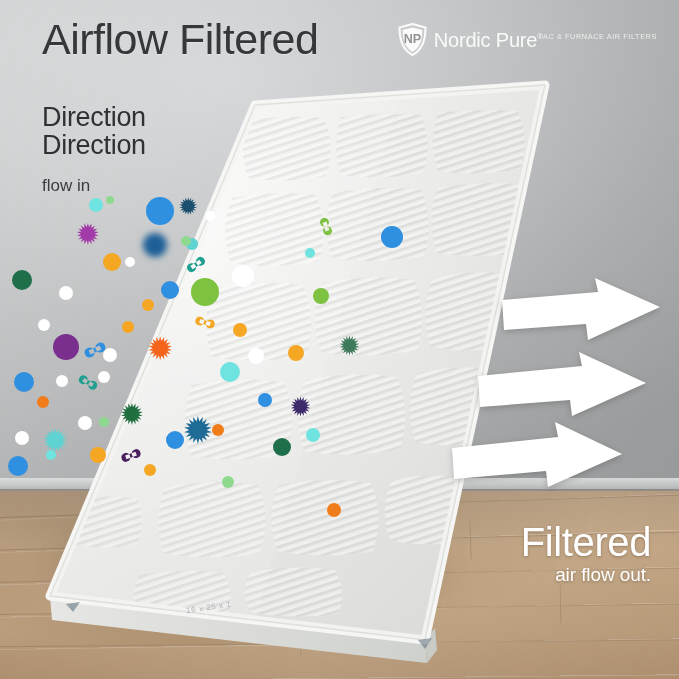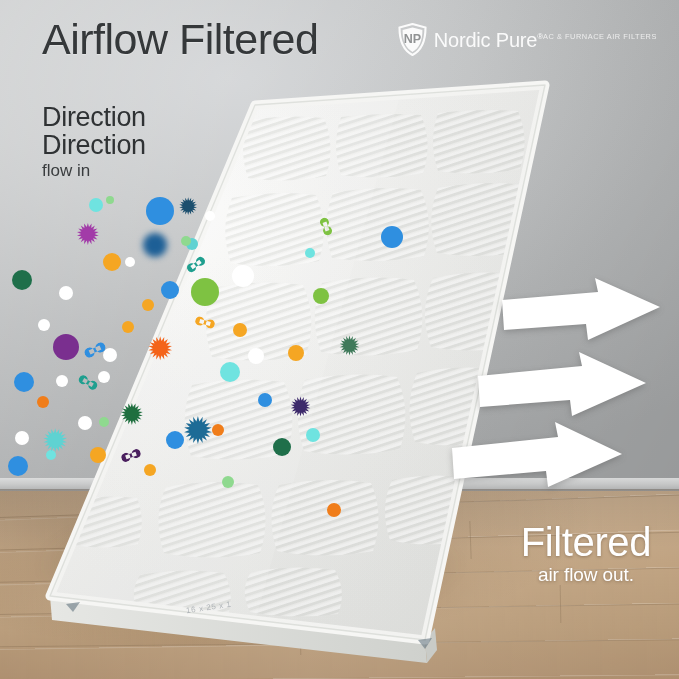--- a/index.html
+++ b/index.html
@@ -63,21 +63,21 @@
 
   
   .title{
     position:absolute;left:42px;top:18px;
     font-size:43px;letter-spacing:-.5px;color:#35383a;font-weight:400;
     line-height:1;
     text-shadow:0 1px 1px rgba(255,255,255,.35);
   }
   .sub-block{position:absolute;left:42px;top:103px;color:#2f3234;}
   .sub-1,.sub-2{font-size:27px;line-height:28px;font-weight:400;letter-spacing:-.3px;}
-  .sub-3{font-size:17px;line-height:22px;margin-top:1px;font-weight:400;color:#3a3d3f;}
+  .sub-3{font-size:17px;line-height:22px;margin-top:16px;font-weight:400;color:#3a3d3f;}
 
   
   .logo{position:absolute;right:22px;top:23px;display:flex;align-items:center;gap:7px;opacity:.93;justify-content:center;}
   .shield{position:relative;width:29px;height:33px;}
   .shield svg{display:block;}
   .logo-txt{display:flex;flex-direction:row;line-height:1;}
   .logo-name{font-size:20px;color:#ffffff;letter-spacing:-.2px;position:relative;}
   .logo-name .reg{font-size:8px;vertical-align:super;}
   .logo-tag{font-size:7.4px;color:#f2f2f2;letter-spacing:.55px;margin-top:3px;white-space:nowrap;}
 
@@ -87,21 +87,21 @@
     position:absolute;left:40px;top:500px;width:420px;height:130px;
     background:radial-gradient(ellipse at 50% 50%, rgba(70,52,36,.42) 0%, rgba(70,52,36,0) 72%);
     filter:blur(6px);
   }
 
   
   .arrow{position:absolute;}
   .arrow svg{display:block;filter:drop-shadow(0 2px 3px rgba(60,60,60,.30));}
 
   
-  .filtered-block{position:absolute;right:28px;bottom:92px;text-align:center;color:#ffffff;}
+  .filtered-block{position:absolute;right:28px;bottom:92px;text-align:right;color:#ffffff;}
   .filtered-1{font-size:40px;line-height:42px;letter-spacing:-.4px;text-shadow:0 1px 3px rgba(90,70,50,.45);}
   .filtered-2{font-size:19px;line-height:24px;letter-spacing:-.1px;text-shadow:0 1px 3px rgba(90,70,50,.45);}
 
   
   .pfield{position:absolute;left:0;top:0;width:679px;height:679px;}
   .dot{position:absolute;border-radius:50%;}
   .blur2{filter:blur(3px);}
   .germ{position:absolute;}
   .size-mark{
     position:absolute;left:186px;top:603px;

